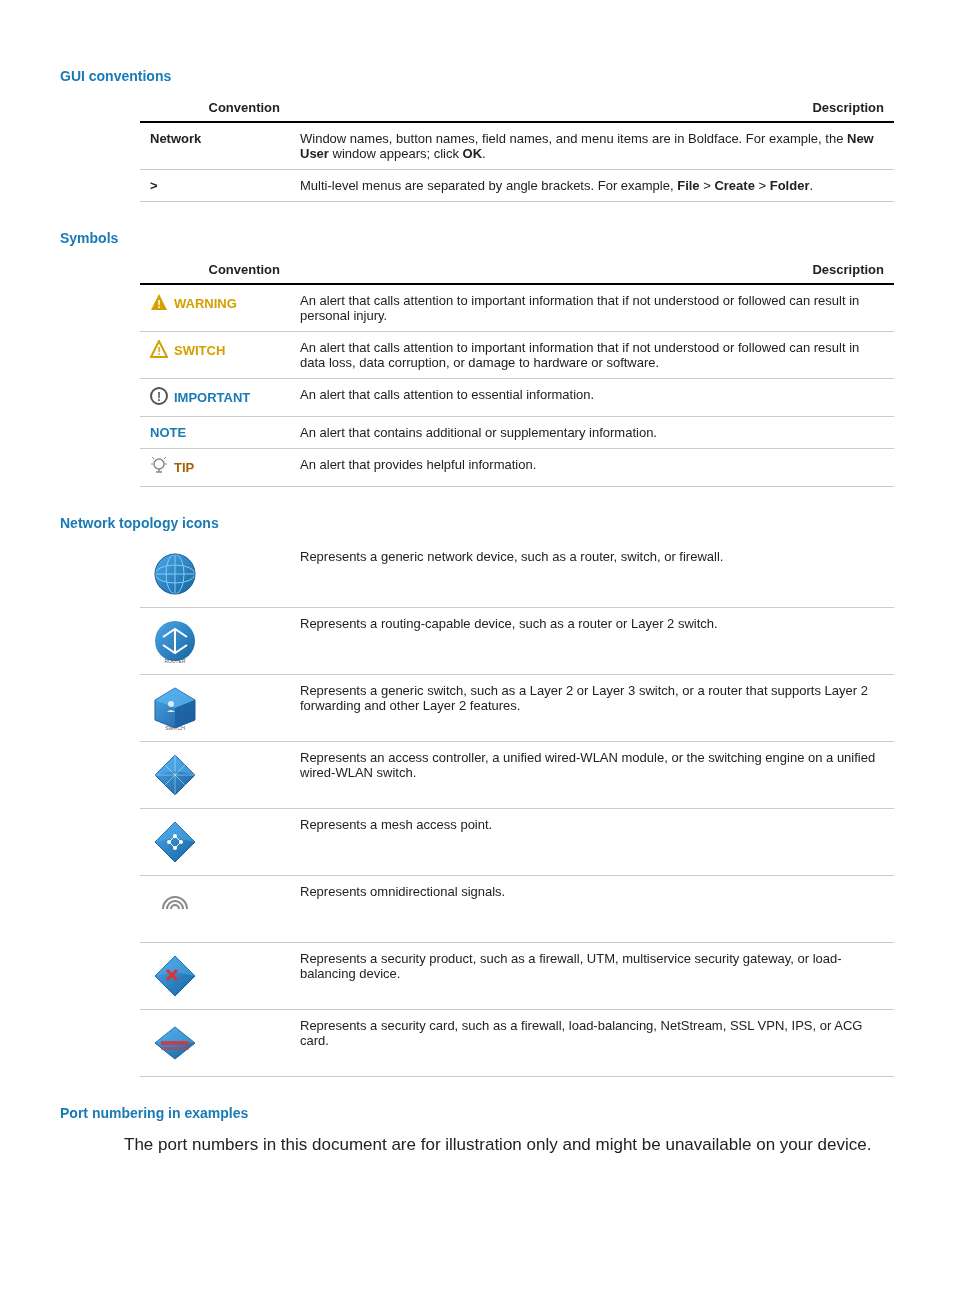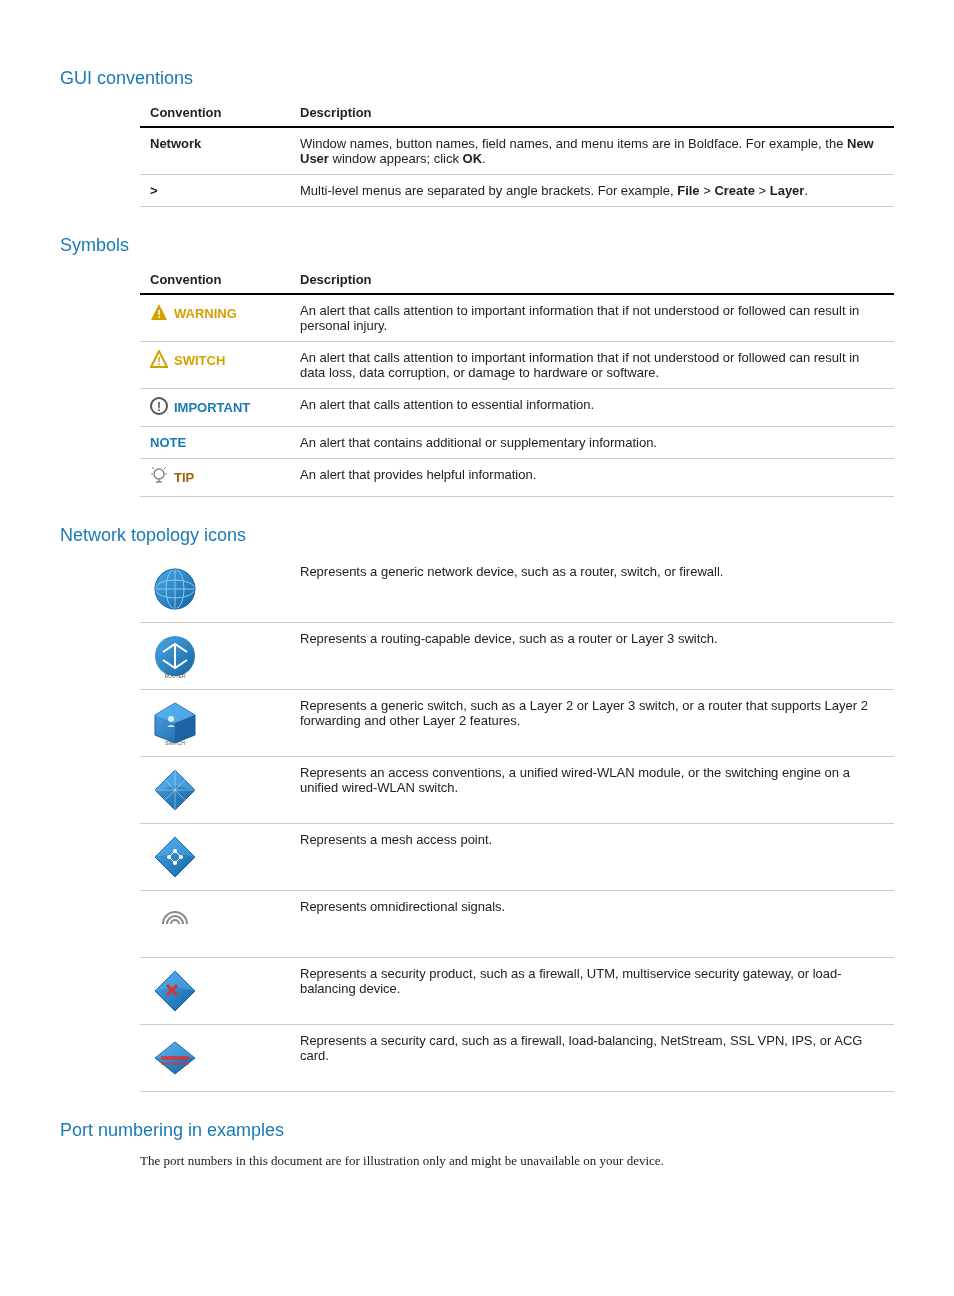--- a/index.html
+++ b/index.html
@@ -7,42 +7,42 @@
       font-family: Arial, sans-serif;
       font-size: 13px;
       color: #222;
       background: #fff;
       padding: 40px 60px;
       max-width: 954px;
     }
 
     h2.section-title {
       color: #1a7ab5;
-      font-size: 18px;
-      font-weight: normal;
+      font-size: 14px;
+      font-weight: bold;
       margin-bottom: 10px;
       margin-top: 28px;
     }
 
     .table-wrap {
       margin-left: 80px;
       margin-bottom: 20px;
     }
 
     table {
       width: 100%;
       border-collapse: collapse;
     }
 
     table thead tr {
       border-bottom: 2px solid #000;
     }
 
     table th {
-      text-align: left;
+      text-align: right;
       padding: 6px 10px;
       font-weight: bold;
       font-size: 13px;
     }
 
     table td {
       padding: 8px 10px;
       font-size: 13px;
       vertical-align: top;
       border-bottom: 1px solid #ccc;
@@ -83,24 +83,23 @@
       justify-content: center;
     }
 
     
     .device-icon svg {
       width: 48px;
       height: 48px;
     }
 
     .port-section p {
-      margin-left: 80px;
-      font-size: 13px;
+      margin-left: 64px;
+      font-size: 17px;
       line-height: 1.6;
-      font-family: Liberation Serif, serif;
     }
 
     b { font-weight: bold; }
   </style>
 </head>
 <body>
 
 <h2 class="section-title">GUI conventions</h2>
 
 <div class="table-wrap">
@@ -114,21 +113,21 @@
     <tbody>
       <tr>
         <td><b>Network</b></td>
         <td>
           Window names, button names, field names, and menu items are in Boldface. For example, the <b>New User</b> window appears; click <b>OK</b>.
         </td>
       </tr>
       <tr>
         <td>&gt;</td>
         <td>
-          Multi-level menus are separated by angle brackets. For example, <b>File</b> &gt; <b>Create</b> &gt; <b>Layer</b>.
+          Multi-level menus are separated by angle brackets. For example, <b>File</b> &gt; <b>Create</b> &gt; <b>Folder</b>.
         </td>
       </tr>
     </tbody>
   </table>
 </div>
 
 <h2 class="section-title">Symbols</h2>
 
 <div class="table-wrap">
   <table>
@@ -251,21 +250,21 @@
               </defs>
               <ellipse cx="24" cy="24" rx="20" ry="20" fill="url(#blueGrad2)"></ellipse>
 
               <path d="M12,20 L24,12 L36,20" fill="none" stroke="white" stroke-width="2"></path>
               <path d="M12,28 L24,36 L36,28" fill="none" stroke="white" stroke-width="2"></path>
               <line x1="24" y1="12" x2="24" y2="36" stroke="white" stroke-width="2"></line>
               <text x="24" y="46" text-anchor="middle" font-size="5" fill="#555">ROUTER</text>
             </svg>
           </div>
         </td>
-        <td>Represents a routing-capable device, such as a router or Layer 3 switch.</td>
+        <td>Represents a routing-capable device, such as a router or Layer 2 switch.</td>
       </tr>
 
       <tr>
         <td class="col-convention">
           <div class="network-icon device-icon">
             <svg viewBox="0 0 48 48" width="48" height="48">
               <defs>
                 <linearGradient id="blueGrad3" x1="0%" y1="0%" x2="100%" y2="100%">
                   <stop offset="0%" style="stop-color:#4da6e8;stop-opacity:1"></stop>
                   <stop offset="100%" style="stop-color:#1a5fa0;stop-opacity:1"></stop>
@@ -299,21 +298,21 @@
               <polygon points="24,4 44,24 24,44 4,24" fill="url(#blueGrad4)" stroke="#1a5fa0" stroke-width="1"></polygon>
               <polygon points="24,4 44,24 24,20 4,24" fill="#5bb8f5" opacity="0.5"></polygon>
 
               <line x1="14" y1="14" x2="34" y2="34" stroke="white" stroke-width="0.8" opacity="0.5"></line>
               <line x1="34" y1="14" x2="14" y2="34" stroke="white" stroke-width="0.8" opacity="0.5"></line>
               <line x1="4" y1="24" x2="44" y2="24" stroke="white" stroke-width="0.8" opacity="0.5"></line>
               <line x1="24" y1="4" x2="24" y2="44" stroke="white" stroke-width="0.8" opacity="0.5"></line>
             </svg>
           </div>
         </td>
-        <td>Represents an access conventions, a unified wired-WLAN module, or the switching engine on a unified wired-WLAN switch.</td>
+        <td>Represents an access controller, a unified wired-WLAN module, or the switching engine on a unified wired-WLAN switch.</td>
       </tr>
 
 
       <tr>
         <td class="col-convention">
           <div class="network-icon device-icon">
             <svg viewBox="0 0 48 48" width="48" height="48">
               <defs>
                 <linearGradient id="blueGrad6" x1="0%" y1="0%" x2="100%" y2="100%">
                   <stop offset="0%" style="stop-color:#4da6e8;stop-opacity:1"></stop>

